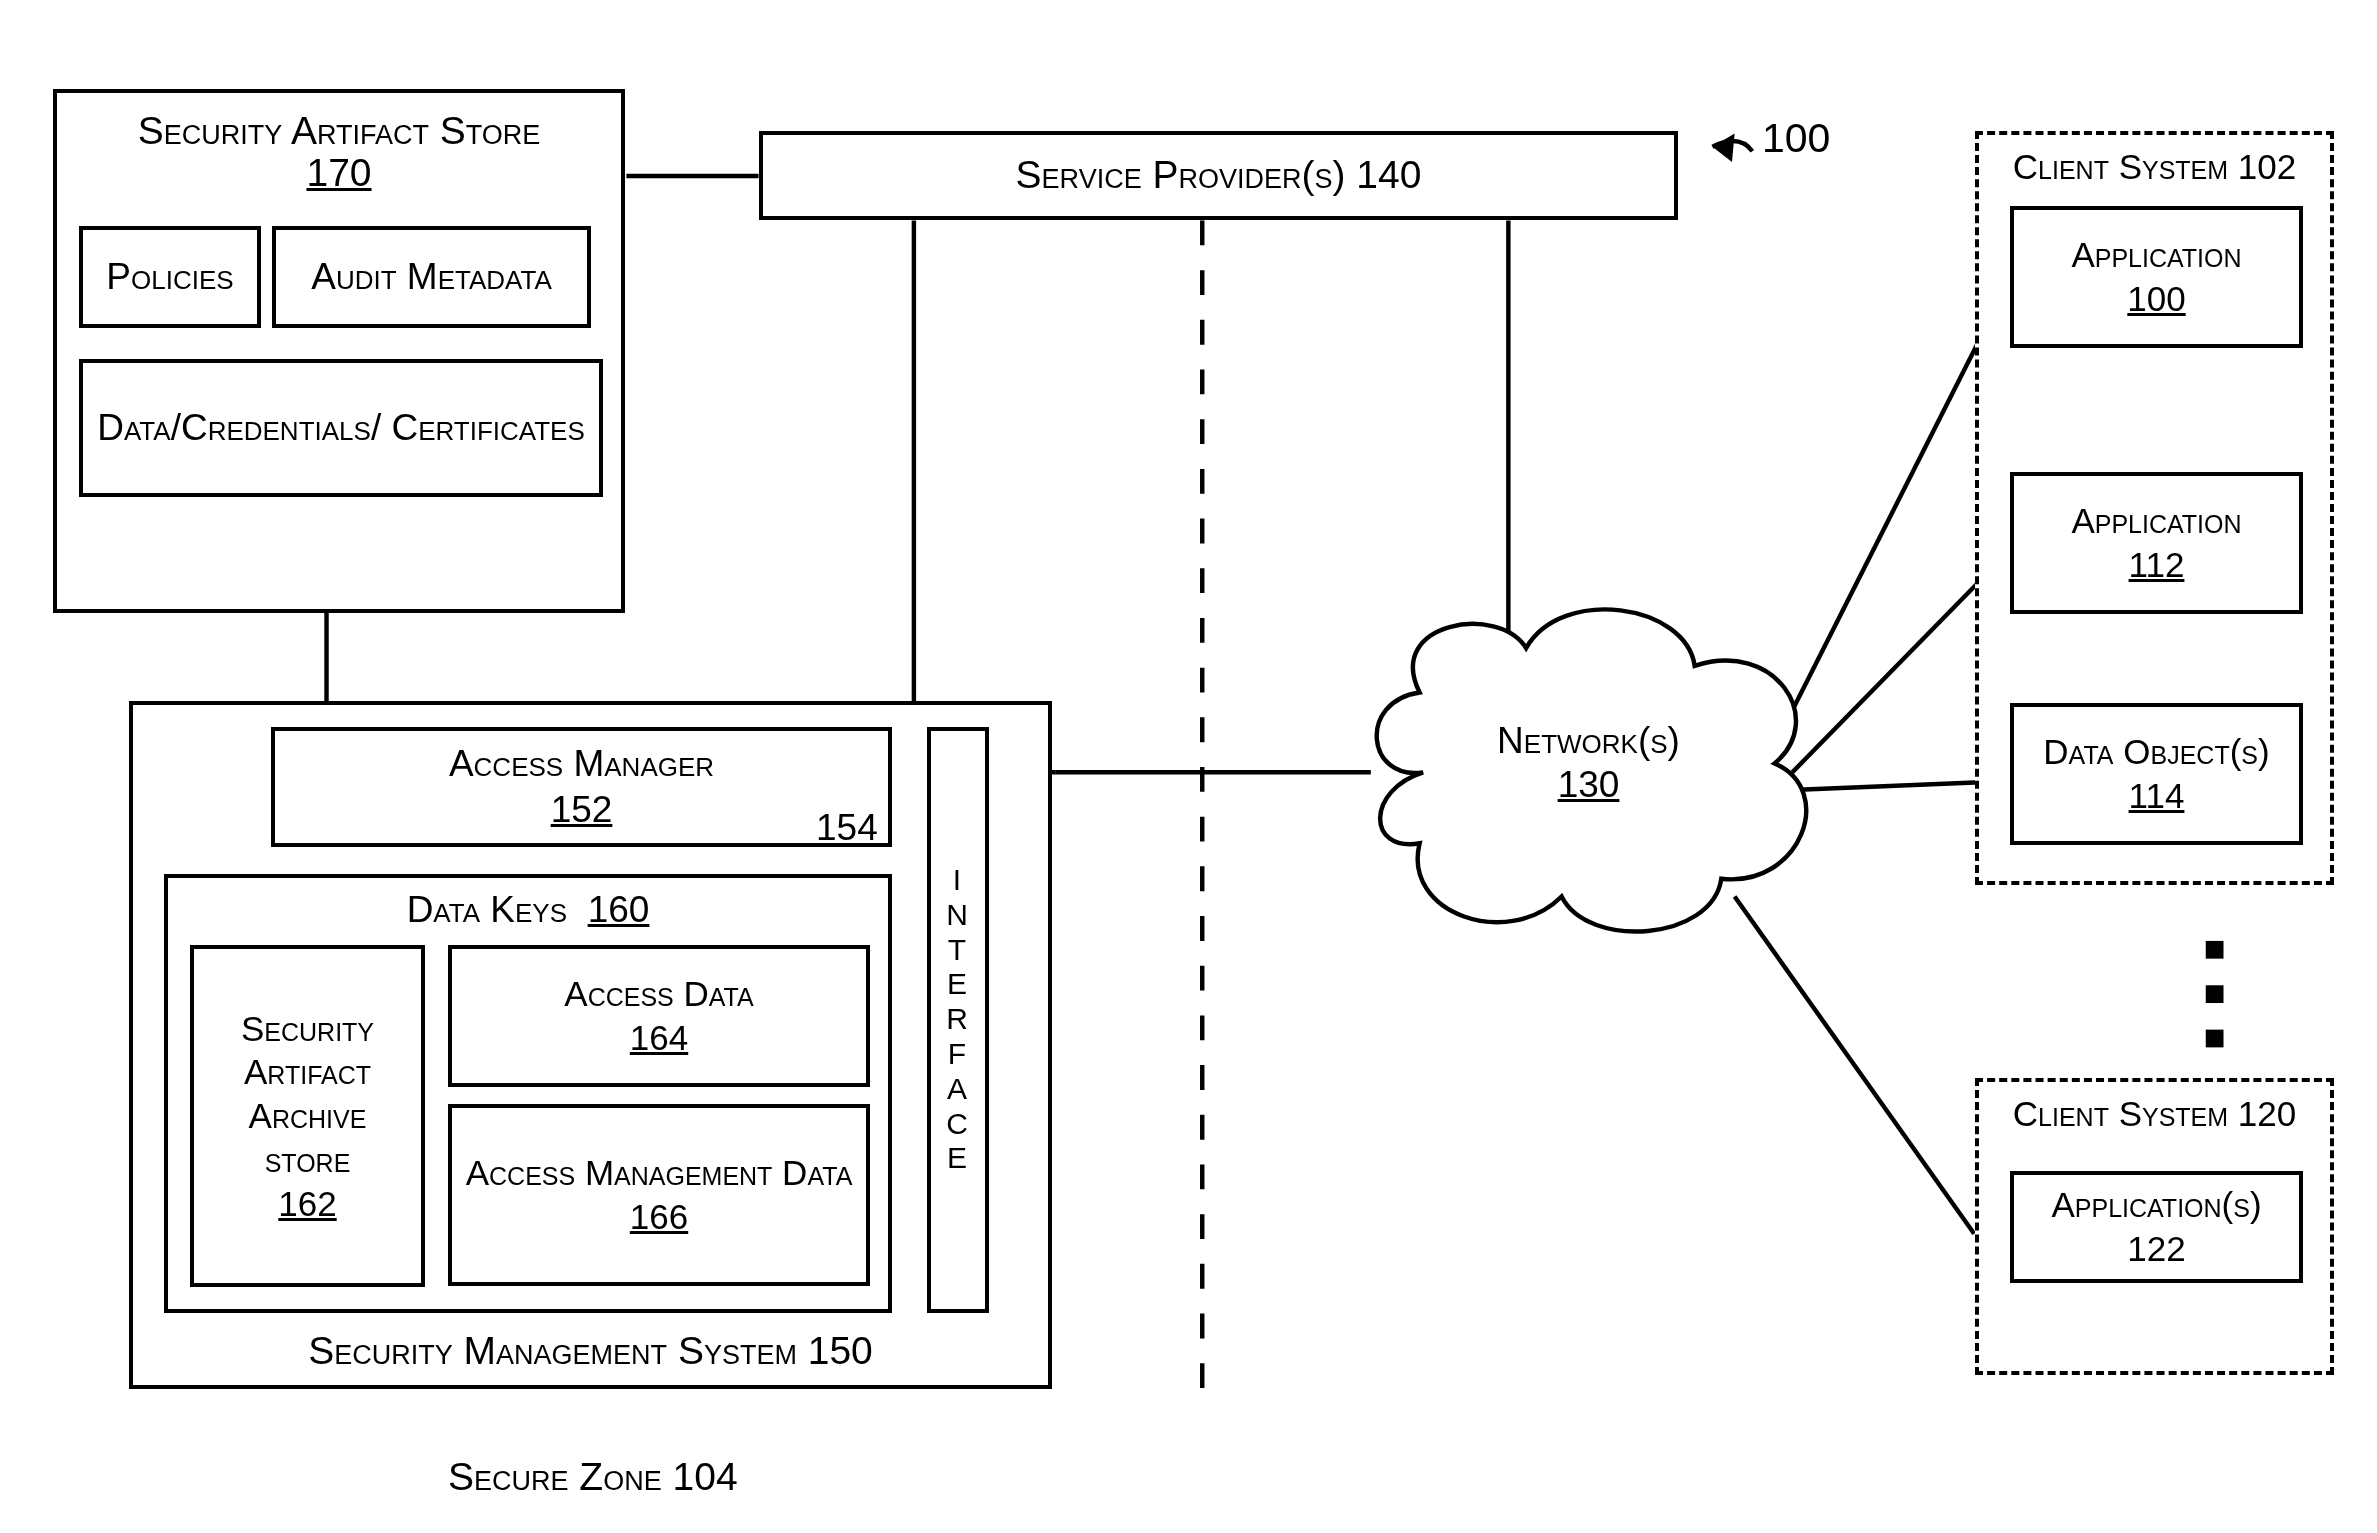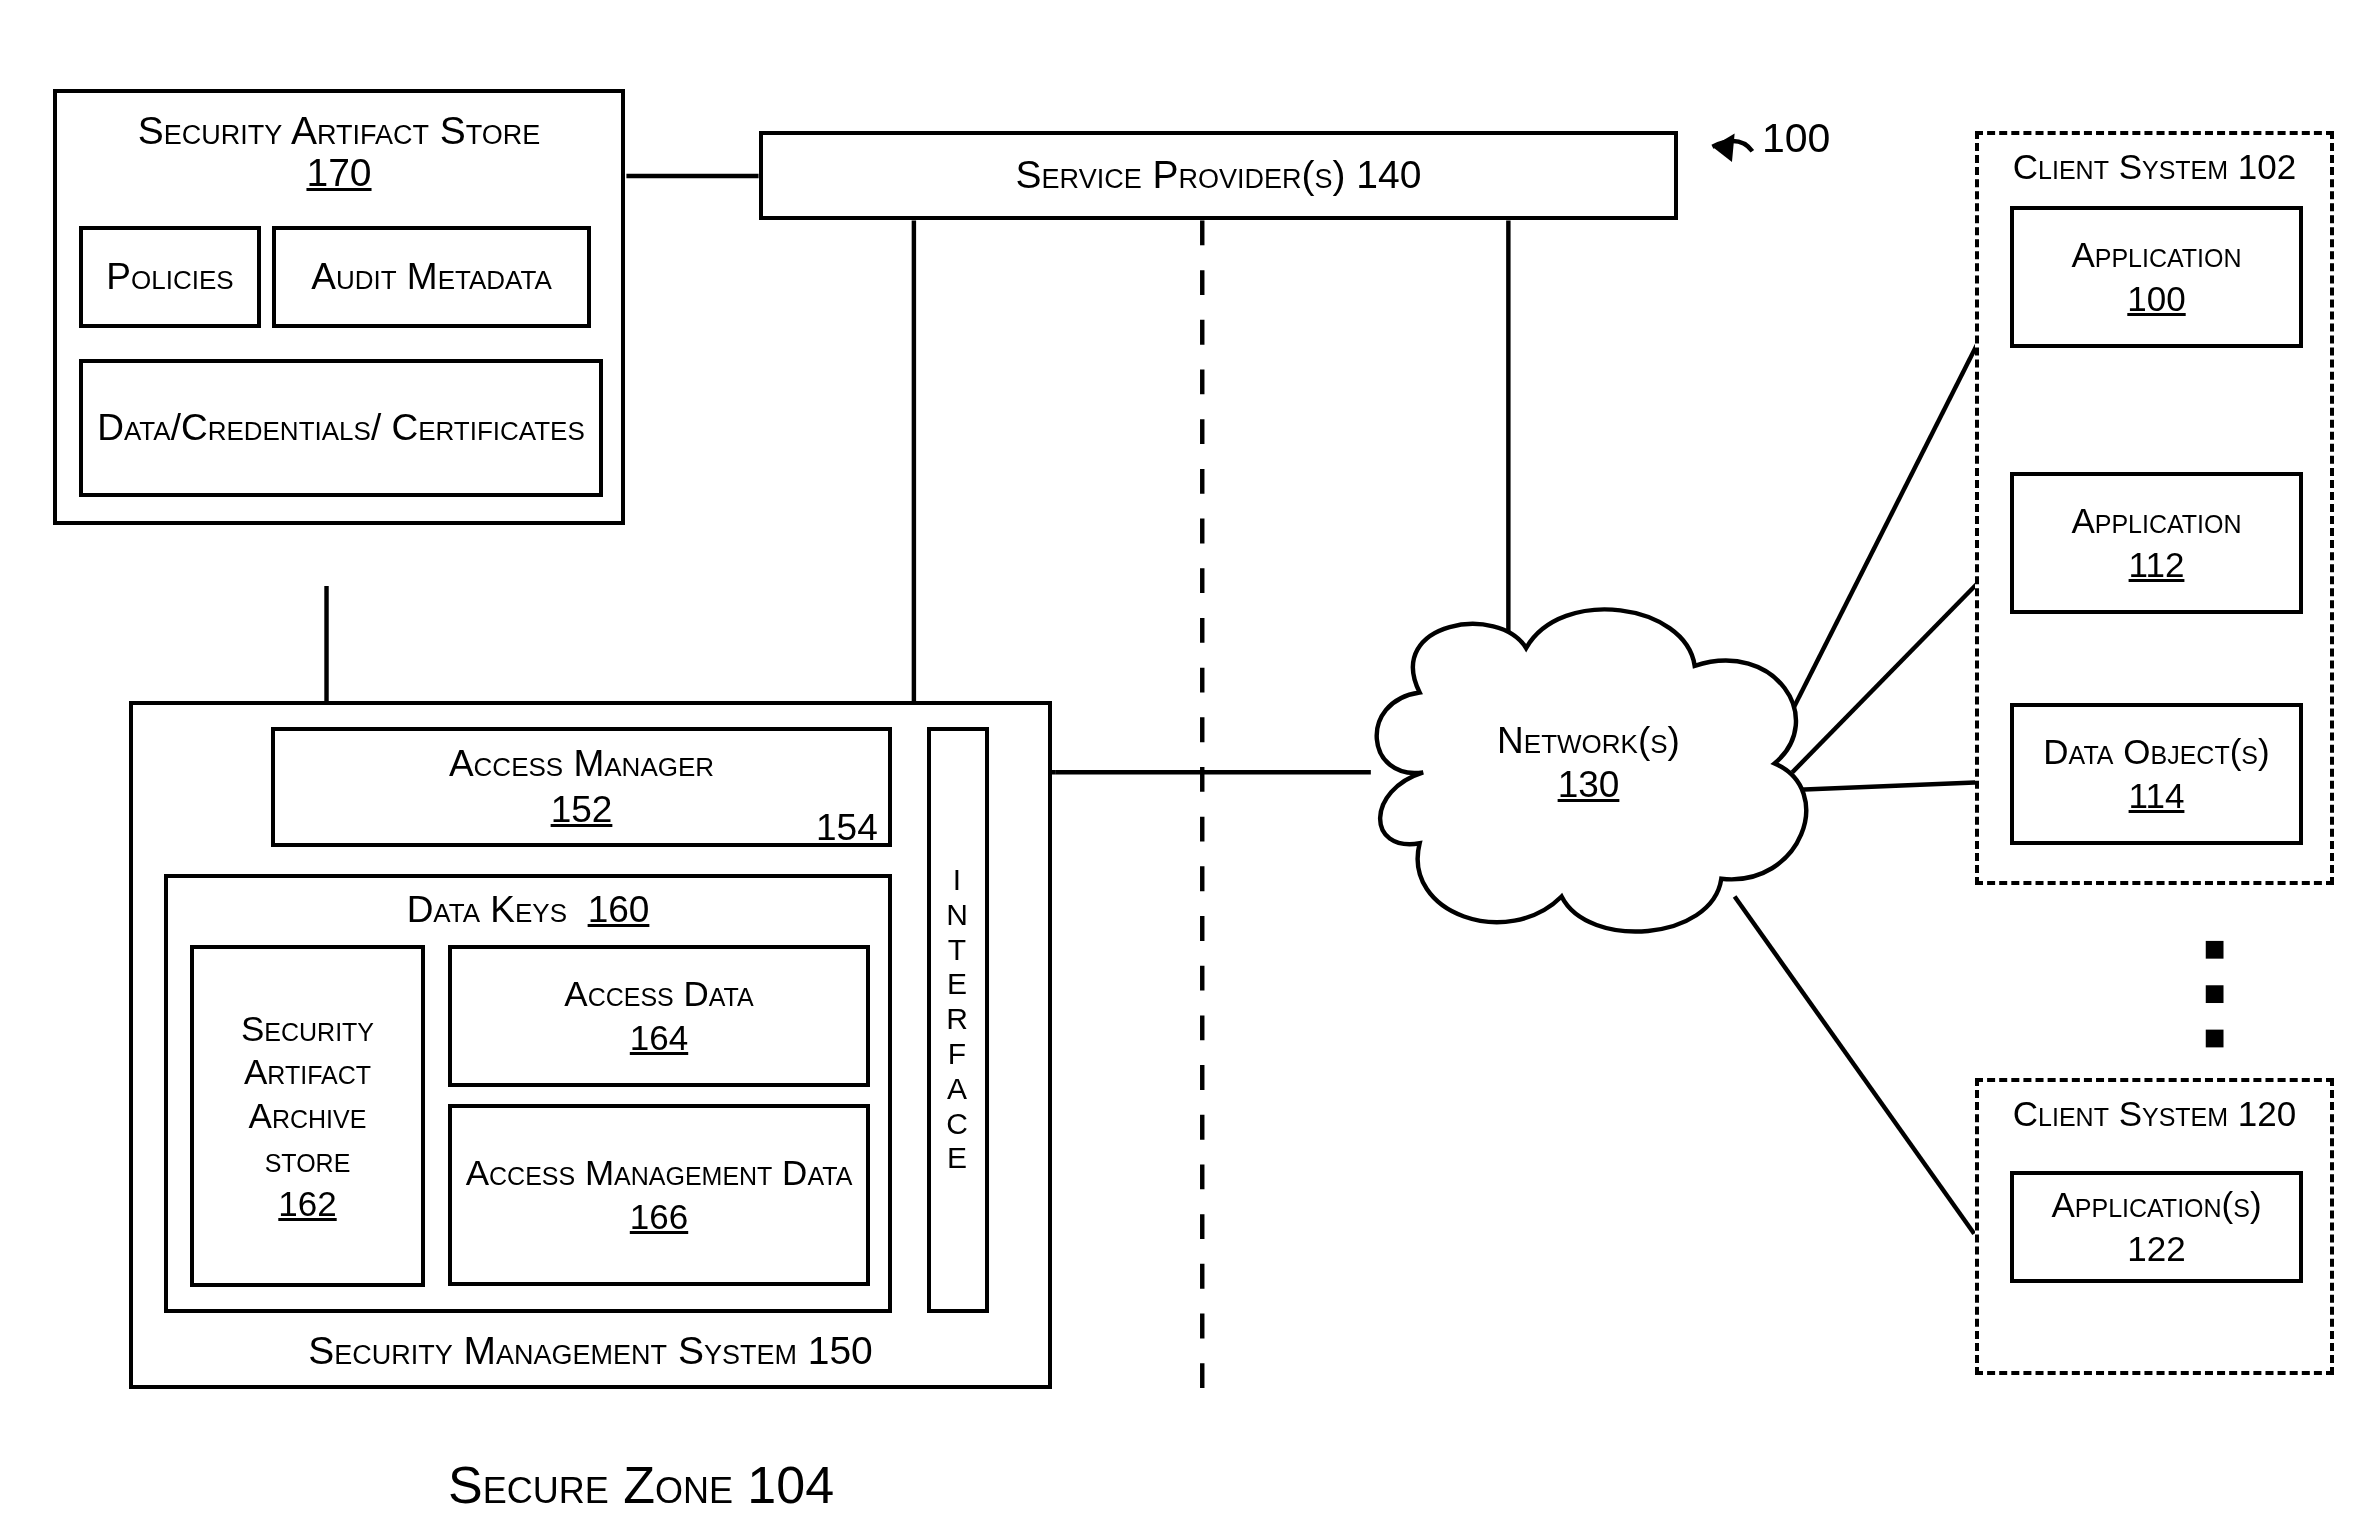--- a/index.html
+++ b/index.html
@@ -38,21 +38,21 @@
     height: 100%;
     padding: 9px 7px;
     box-sizing: border-box;
   }
   .label-block .ulnum {
     text-decoration: underline;
   }
   .zone-label {
     position: absolute;
     font-variant: small-caps;
-    font-size: 52px;
+    font-size: 39px;
   }
   svg.wires {
     position: absolute;
     top: 0; left: 0;
     width: 2377px;
     height: 1534px;
     pointer-events: none;
   }
 </style>
 </head>
@@ -100,21 +100,21 @@
 </svg>
 
 <div style="position:absolute; left:1762px; top:115px; font-size:41px;">100</div>
 
 <div class="box" style="left:759px; top:131px; width:919px; height:89px;">
   <div class="label-block" style="font-size:39px;">
     <span>Service Provider(s) 140</span>
   </div>
 </div>
 
-<div class="box" style="left:53px; top:89px; width:572px; height:436px;">
+<div class="box" style="left:53px; top:89px; width:572px; height:524px;">
   <div style="font-variant:small-caps; font-size:39px; margin-top:16px;">Security Artifact Store</div>
   <div style="font-size:39px; text-decoration:underline; margin-top:-1.8px;">170</div>
 
   <div class="box" style="left:22px; top:133px; width:182px; height:102px;">
     <div class="label-block" style="font-size:37px;">
       <span>Policies</span>
     </div>
   </div>
   <div class="box" style="left:215px; top:133px; width:319px; height:102px;">
     <div class="label-block" style="font-size:37px;">

